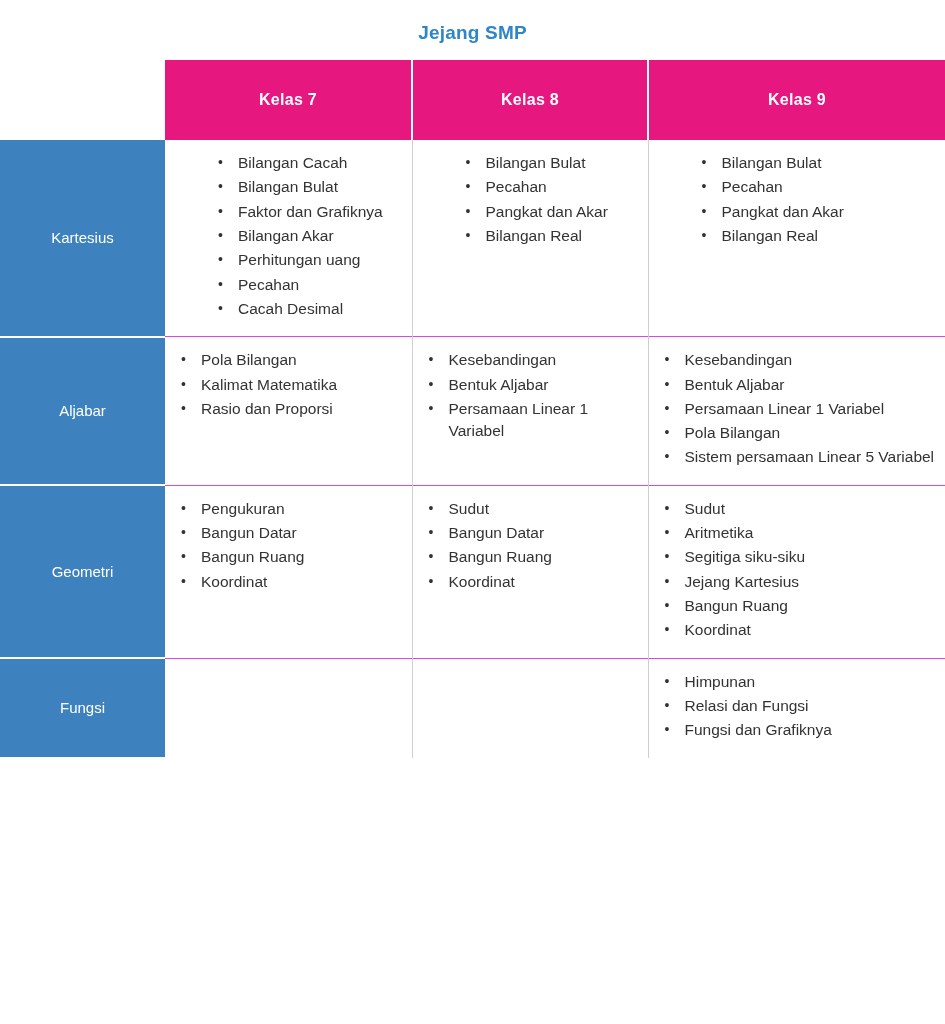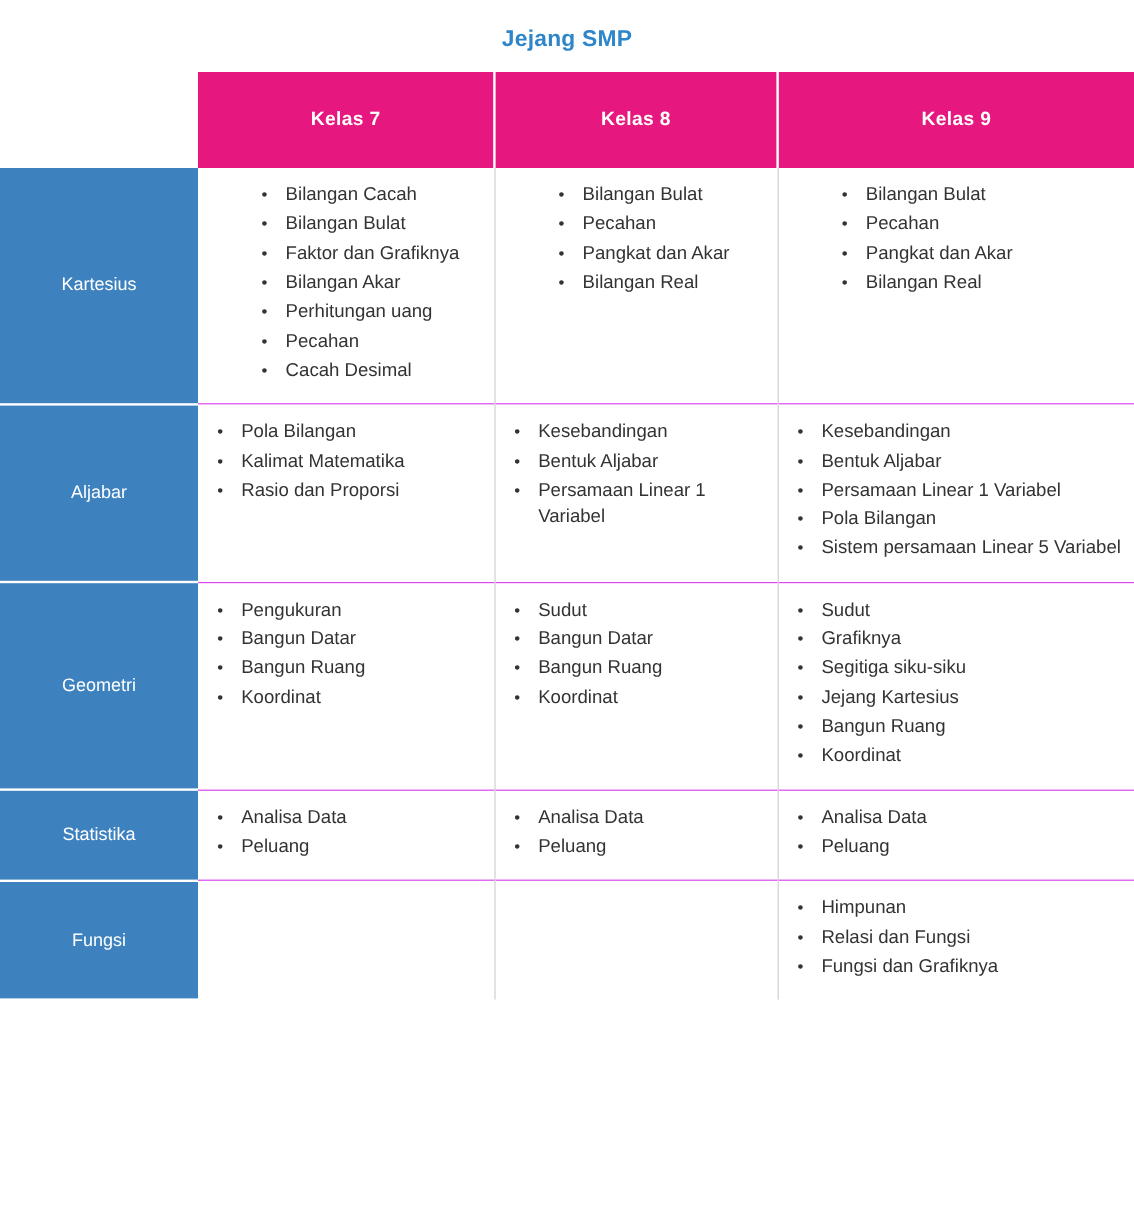--- a/index.html
+++ b/index.html
@@ -197,50 +197,29 @@
           <ul class="items">
             <li>Sudut</li>
             <li>Bangun Datar</li>
             <li>Bangun Ruang</li>
             <li>Koordinat</li>
           </ul>
         </td>
         <td class="cell last">
           <ul class="items">
             <li>Sudut</li>
-            <li>Grafiknya</li>
+            <li>Aritmetika</li>
             <li>Segitiga siku-siku</li>
             <li>Jejang Kartesius</li>
             <li>Bangun Ruang</li>
             <li>Koordinat</li>
           </ul>
         </td>
       </tr>
 
-      <tr>
-        <td class="rowhead">Statistika</td>
-        <td class="cell">
-          <ul class="items">
-            <li>Analisa Data</li>
-            <li>Peluang</li>
-          </ul>
-        </td>
-        <td class="cell">
-          <ul class="items">
-            <li>Analisa Data</li>
-            <li>Peluang</li>
-          </ul>
-        </td>
-        <td class="cell last">
-          <ul class="items">
-            <li>Analisa Data</li>
-            <li>Peluang</li>
-          </ul>
-        </td>
-      </tr>
 
       <tr>
         <td class="rowhead">Fungsi</td>
         <td class="cell">
           <ul class="items"></ul>
         </td>
         <td class="cell">
           <ul class="items"></ul>
         </td>
         <td class="cell last">

